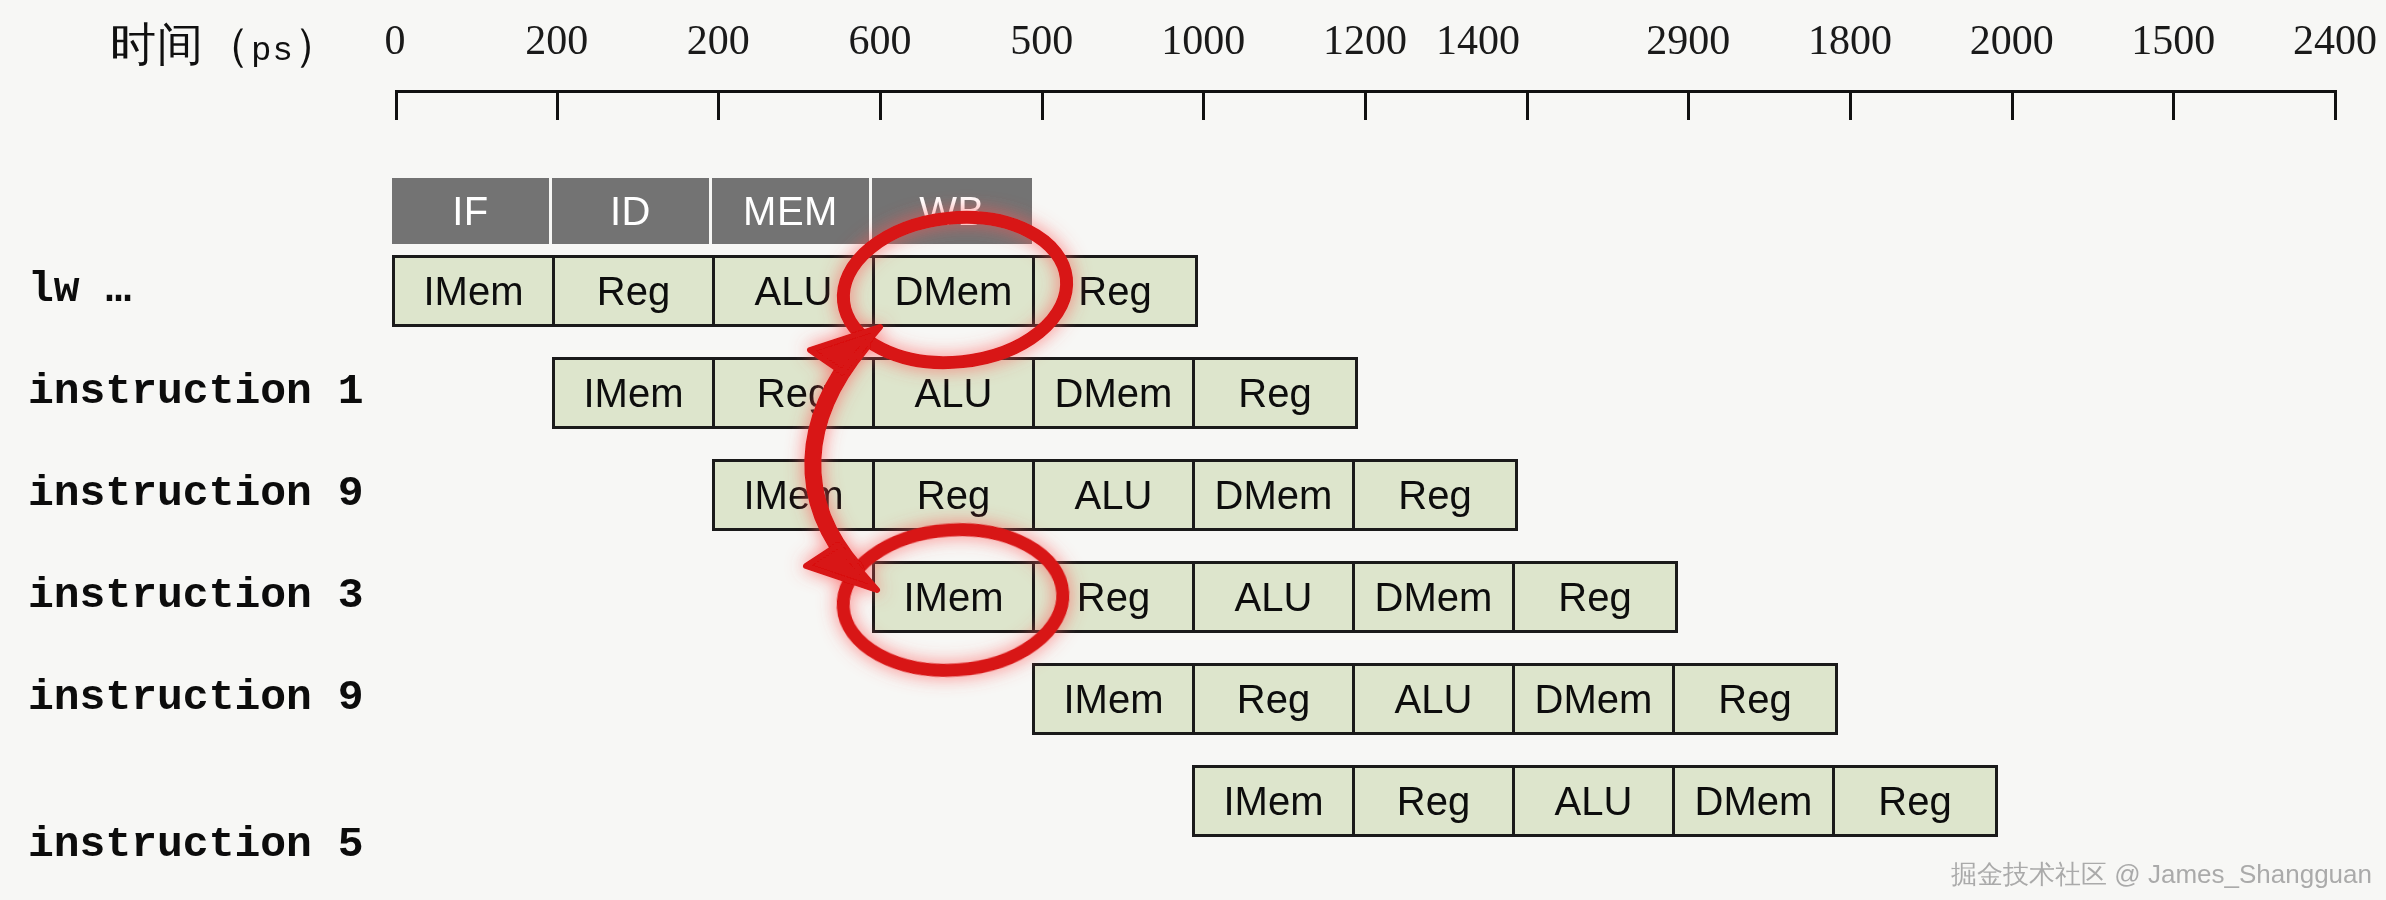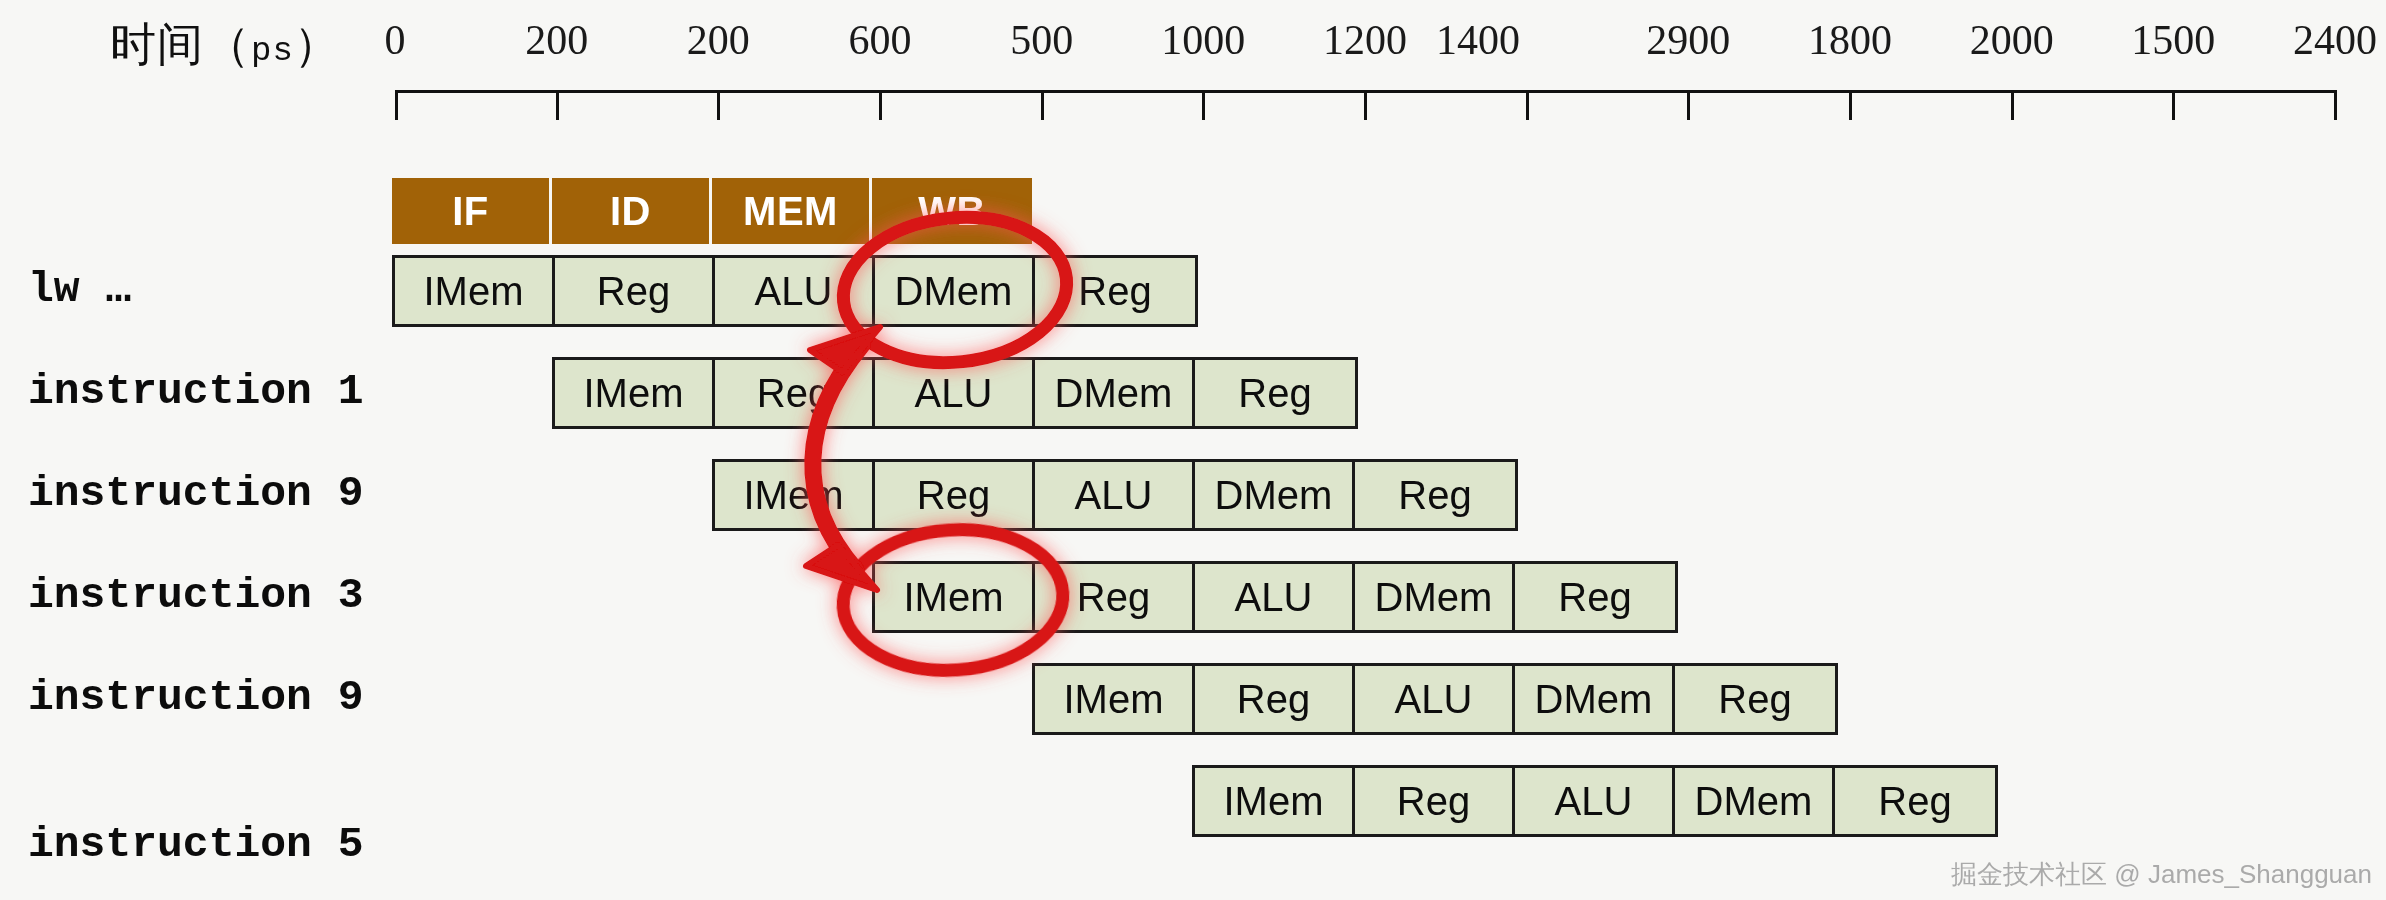--- a/index.html
+++ b/index.html
@@ -80,24 +80,24 @@
   #stage-header {
     position: absolute;
     left: 392px;
     top: 178px;
     height: 66px;
     display: flex;
   }
   .stage-head {
     width: 160px;
     height: 66px;
-    background: #a16207;
+    background: #737373;
     color: #ffffff;
     font-size: 40px;
-    font-weight: bold;
+    font-weight: normal;
     display: flex;
     align-items: center;
     justify-content: center;
     box-sizing: border-box;
     border-right: 3px solid #f7f7f5;
     letter-spacing: 0.5px;
   }
   .stage-head:last-child { border-right: none; }
 
   

